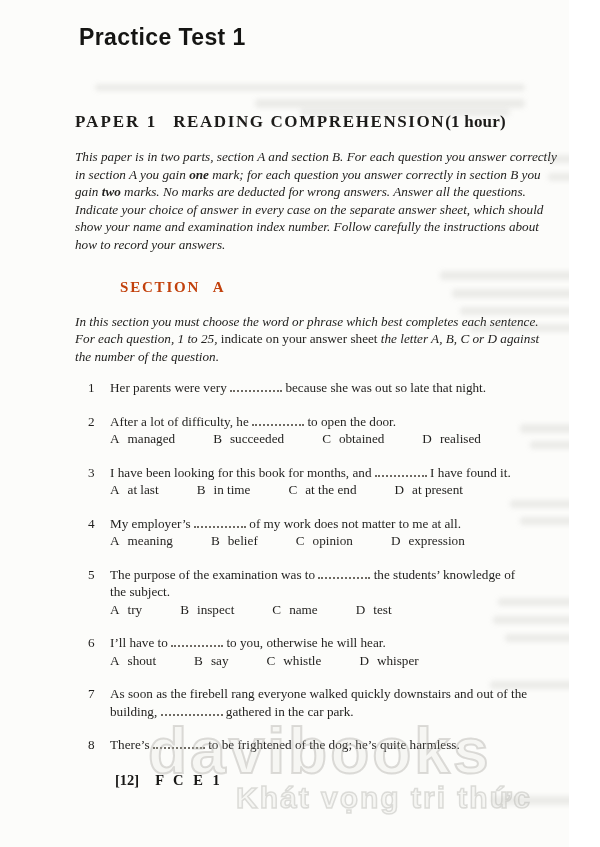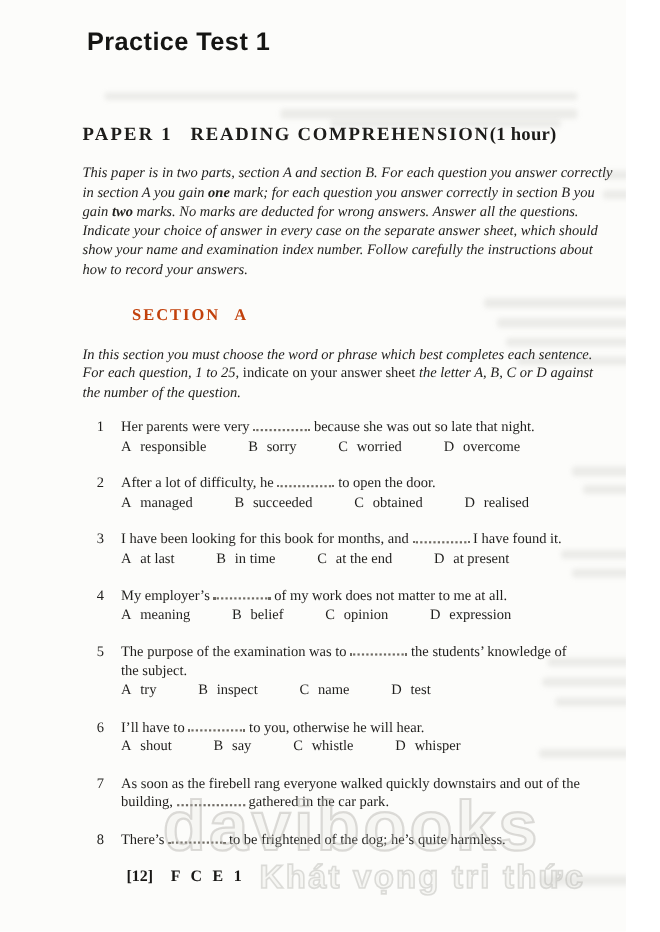--- a/index.html
+++ b/index.html
@@ -152,26 +152,20 @@
 
   <div class="section-intro" id="section-intro-text"><span class="">In this section you must choose the word or phrase which best completes each sentence.
 For each question, 1 to 25, </span><span class=" seg-roman">indicate on your answer sheet </span><span class="">the letter A, B, C or D against
 the number of the question.</span></div>
 
   <div class="questions" id="questions">
       <div class="question">
         <span class="qnum">1</span>
         <div class="qbody">
           <div class="qtext"><span class="">Her parents were very </span><span class="blank"></span><span class=""> because she was out so late that night.</span></div>
-          <div class="opts">
-            <span class="opt"><span class="opt-letter">A</span><span class="opt-text">responsible</span></span>
-            <span class="opt"><span class="opt-letter">B</span><span class="opt-text">sorry</span></span>
-            <span class="opt"><span class="opt-letter">C</span><span class="opt-text">worried</span></span>
-            <span class="opt"><span class="opt-letter">D</span><span class="opt-text">overcome</span></span>
-          </div>
         </div>
       </div>
       <div class="question">
         <span class="qnum">2</span>
         <div class="qbody">
           <div class="qtext"><span class="">After a lot of difficulty, he </span><span class="blank"></span><span class=""> to open the door.</span></div>
           <div class="opts">
             <span class="opt"><span class="opt-letter">A</span><span class="opt-text">managed</span></span>
             <span class="opt"><span class="opt-letter">B</span><span class="opt-text">succeeded</span></span>
             <span class="opt"><span class="opt-letter">C</span><span class="opt-text">obtained</span></span>

